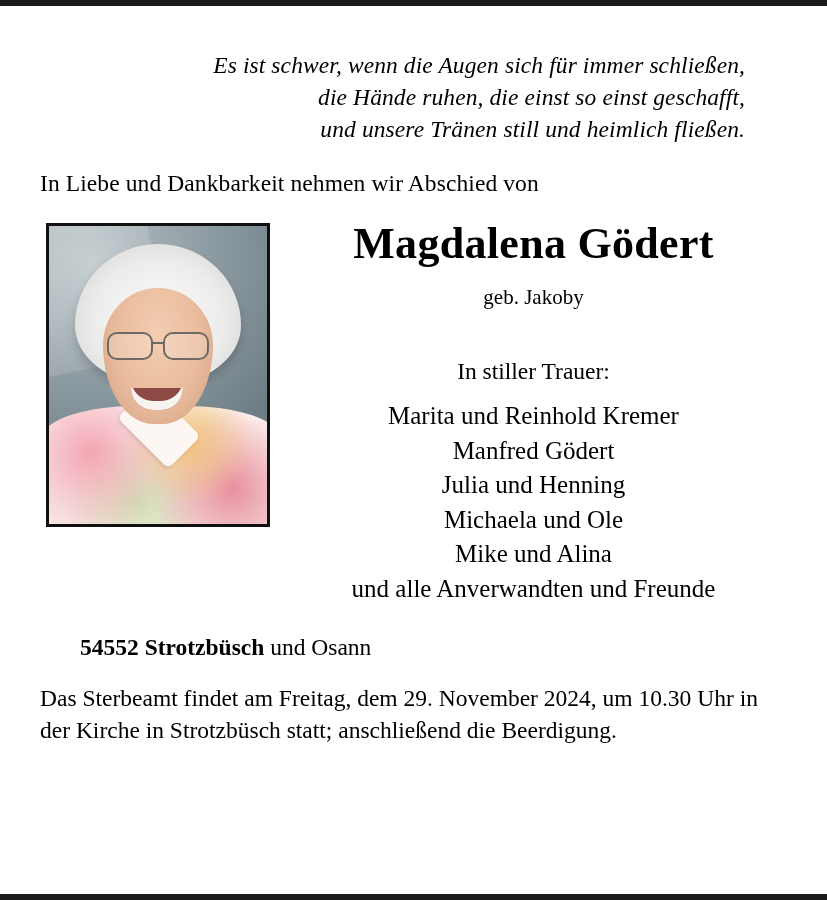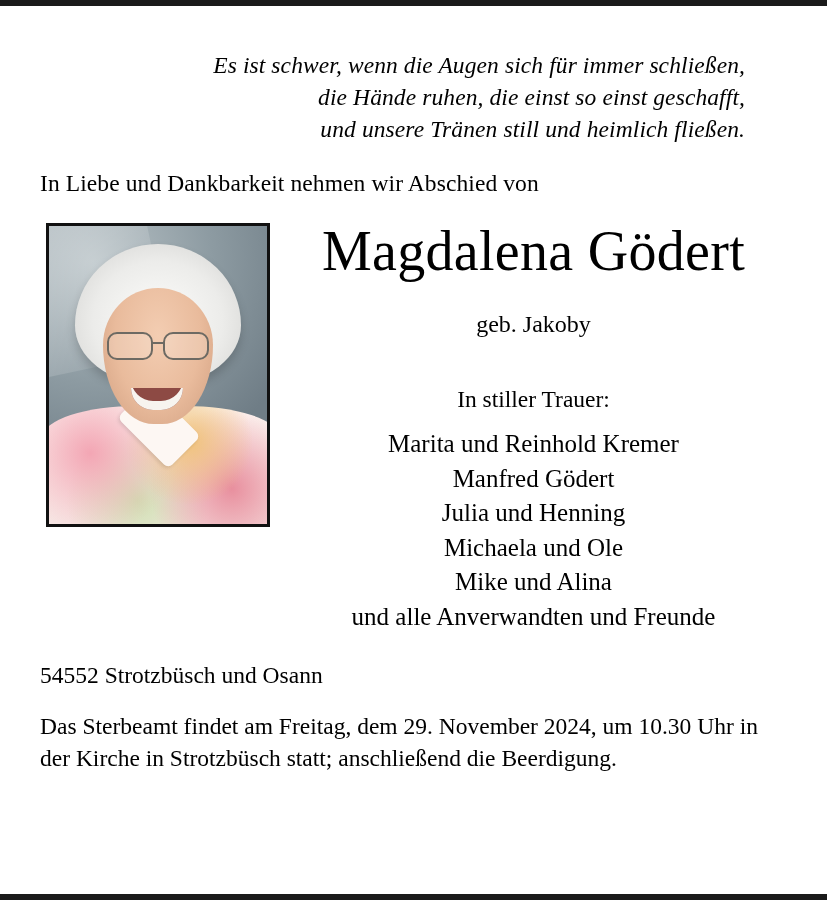--- a/index.html
+++ b/index.html
@@ -158,29 +158,29 @@
     border-radius: 6px;
     box-shadow: 0 2px 4px rgba(0,0,0,0.12);
   }
   .text-col {
     flex: 1 1 auto;
     text-align: center;
     padding-left: 8px;
     padding-right: 6px;
   }
   .name {
-    font-size: 56px;
-    font-weight: normal;
+    font-size: 44px;
+    font-weight: bold;
     letter-spacing: 0.3px;
     line-height: 1.15;
     margin-top: 6px;
   }
   .maiden {
-    font-size: 24px;
-    margin-top: 28px;
+    font-size: 21px;
+    margin-top: 16px;
   }
   .dates {
     font-size: 25px;
     margin-top: 14px;
     letter-spacing: 0.4px;
   }
   .mourning-label {
     font-size: 23.5px;
     margin-top: 48px;
   }
@@ -188,21 +188,22 @@
     font-size: 25px;
     line-height: 1.38;
     margin-top: 14px;
   }
   .place {
     font-size: 23.5px;
     margin-top: 28px;
     text-align: left;
   }
   .place b {
-    font-weight: normal;
+    font-weight: bold;
+    margin-left: 40px;
   }
   .service {
     font-size: 23.5px;
     line-height: 1.33;
     margin-top: 22px;
     text-align: left;
   }
 </style>
 </head>
 <body>

